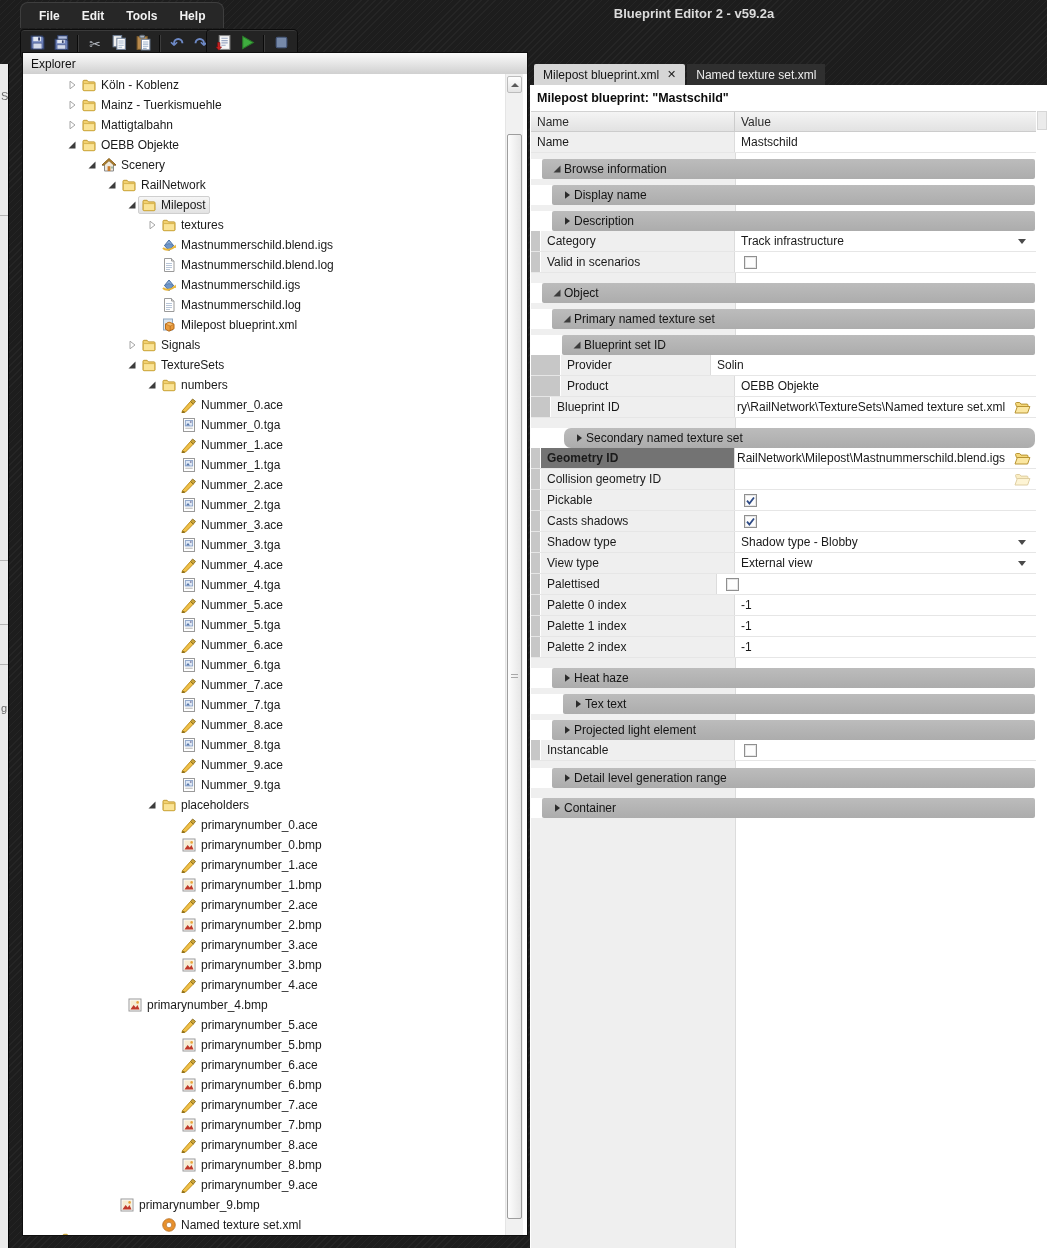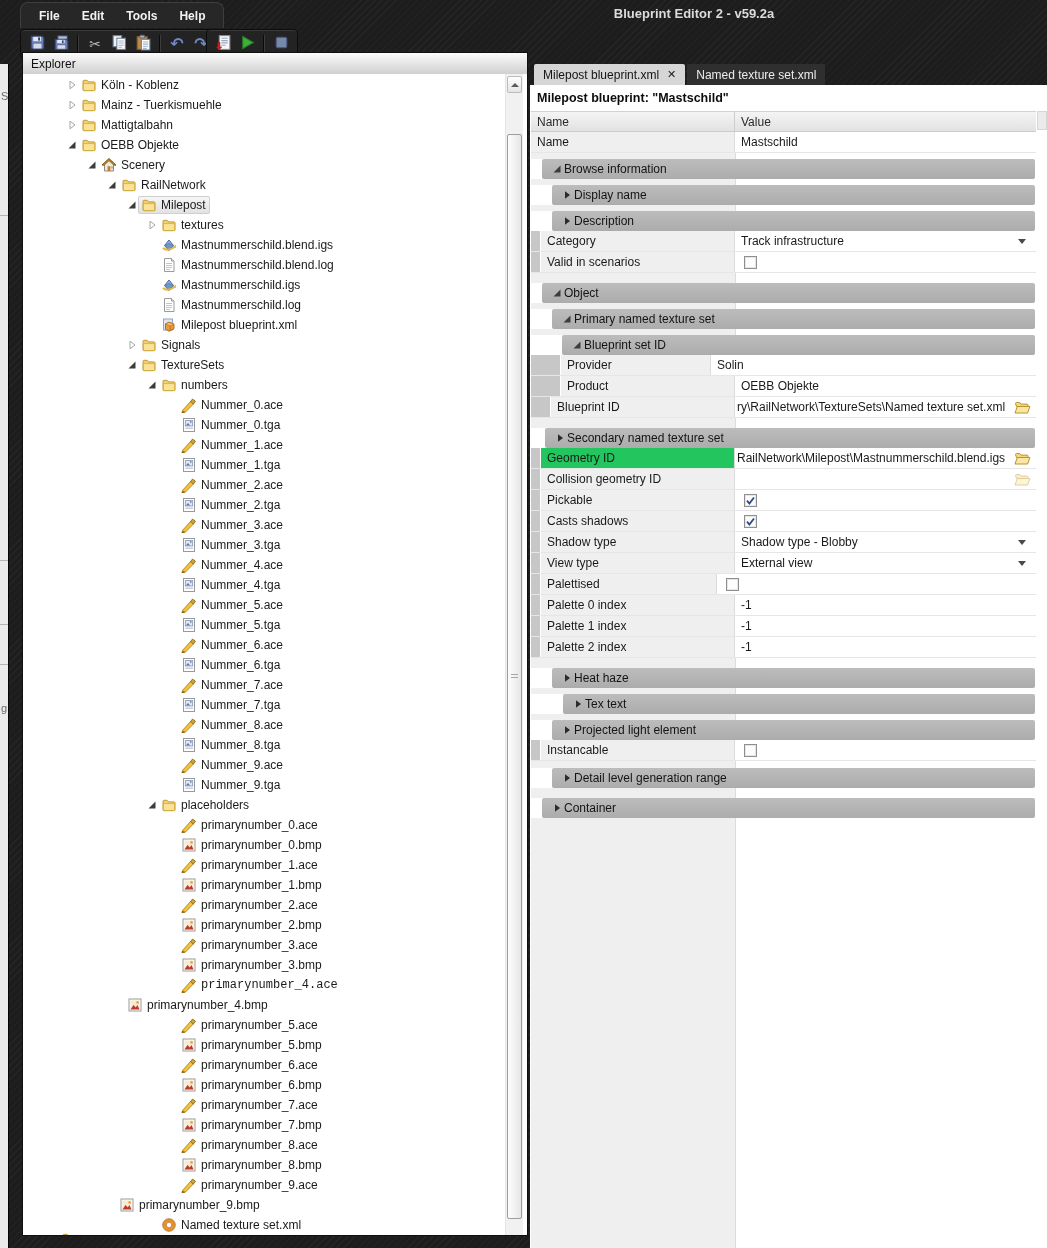--- a/index.html
+++ b/index.html
@@ -56,21 +56,21 @@
   .scroll-corner{position:absolute;right:0px;top:5px;width:10px;height:19px;background:#ebebeb;border:1px solid #d6d6d6;box-sizing:border-box;}
 
   
   .grid{margin-left:1px;width:505px;}
   .ghead{display:flex;height:19px;background:linear-gradient(#f4f4f4,#e2e2e2);border-top:1px solid #d2d2d2;border-bottom:1px solid #cccccc;font-size:12px;color:#2a2a2a;}
   .gh-name{width:204px;padding-left:6px;border-right:1px solid #cccccc;display:flex;align-items:center;box-sizing:border-box;}
   .gh-value{flex:1;padding-left:6px;display:flex;align-items:center;}
   .prow{display:flex;height:21px;box-sizing:border-box;border-bottom:1px solid #e6e6e6;background:#fff;font-size:12px;color:#1a1a1a;}
   .spine{background:#c7c7c7;border-right:1px solid #fff;box-sizing:border-box;flex:none;}
   .pname{background:#efefef;border-right:1px solid #dcdcdc;display:flex;align-items:center;padding-left:6px;box-sizing:border-box;flex:none;overflow:hidden;white-space:nowrap;}
-  .pname.sel{background:#22c55e;}
+  .pname.sel{background:#737373;font-weight:bold;}
   .pval{width:300px;flex:none;display:flex;align-items:center;position:relative;box-sizing:border-box;padding-left:6px;overflow:hidden;white-space:nowrap;}
   .pval.file{justify-content:flex-start;padding-right:26px;padding-left:2px;}
   .drop-arrow{position:absolute;right:9px;top:8px;width:0;height:0;border-left:4px solid transparent;border-right:4px solid transparent;border-top:5px solid #4a4a4a;}
   .folder-btn{position:absolute;right:4px;top:2px;width:17px;height:16px;}
   .folder-btn.disabled{opacity:.45;}
   .checkbox{margin-left:3px;}
   .pgroup{height:20px;background:linear-gradient(#bcbcbc,#acacac);border-radius:2px;display:flex;align-items:center;font-size:12px;color:#141414;margin-right:1px;cursor:default;}
   .garrow{width:14px;margin-left:8px;display:flex;justify-content:center;}
   .pgap{background:linear-gradient(to right,#efefef 0 204px,#dcdcdc 204px 205px,#ffffff 205px);}
   .ptail{height:460px;background:linear-gradient(to right,#efefef 0 204px,#dcdcdc 204px 205px,#ffffff 205px);}
@@ -733,21 +733,21 @@
           <span class="ticon">
             <svg width="16" height="16" viewBox="0 0 16 16">
               <rect x="2" y="2" width="12" height="12" fill="#fff" stroke="#9a9a9a"></rect>
               <rect x="3.4" y="3.4" width="9.2" height="9.2" fill="#f6ecd2"></rect>
               <path d="M3.4 12.6 6.6 8l2.2 2.4L10.4 8l2.2 4.6z" fill="#c0392b"></path>
               <circle cx="10.6" cy="5.4" r="1.3" fill="#e8a33c"></circle>
             </svg>
           </span>
           <span>primarynumber_3.bmp</span>
         </div>
-        <div class="trow" style="padding-left: 142px; font-family: Liberation Mono, monospace;">
+        <div class="trow" style="padding-left: 142px;">
           <span class="texp"></span>
           <span class="ticon">
             <svg width="16" height="16" viewBox="0 0 16 16">
               <path d="M1.5 13.5 9.5 4.5l2.8 2.6L4.5 15l-3.6.8z" fill="#f0c049" stroke="#b8860b" stroke-width=".9"></path>
               <path d="M9.5 4.5 11.6 2l2.9 2.4-2.2 2.7z" fill="#caa53c" stroke="#8a6d1d" stroke-width=".9"></path>
               <path d="M1.5 13.5l1.8.9.9 1.1-3.3.7z" fill="#8a6d1d"></path>
             </svg>
           </span>
           <span>primarynumber_4.ace</span>
         </div>
@@ -1008,21 +1008,21 @@
               <div class="pname" style="width: 184px;">Blueprint ID</div>
               <div class="pval file">
                 <span>ry\RailNetwork\TextureSets\Named texture set.xml</span>
                 <span class="folder-btn"><svg width="17" height="16" viewBox="0 0 17 15">
                     <path d="M1.5 4c0-.5.4-1 1-1h3.2l1.3 1.6H13c.6 0 1 .4 1 1V7H2.5z" fill="#f5d87a" stroke="#b89433"></path>
                     <path d="M1 13.5 3.3 7h12.6l-2.3 6.5z" fill="#fbe7a1" stroke="#b89433"></path>
                   </svg></span>
               </div>
             </div>
             <div class="pgap" style="height: 10px;"></div>
-            <div class="pgroup" style="margin-left: 14px;">
+            <div class="pgroup" style="margin-left: 33px; border-radius: 7px;">
               <span class="garrow">
                 <svg width="10" height="10" viewBox="0 0 10 10">
                   <path d="M3 1.2l5 3.8-5 3.8z" fill="#2b2b2b"></path>
                 </svg>
               </span>
               <span>Secondary named texture set</span>
             </div>
             <div class="prow">
               <div class="spine" style="width: 10px;"></div>
               <div class="pname sel" style="width: 194px;">Geometry ID</div>

